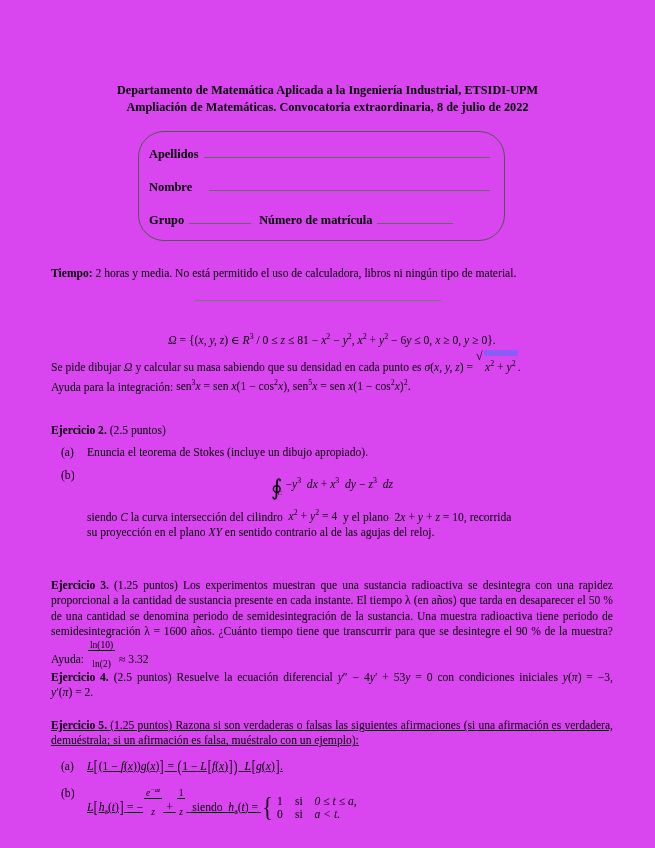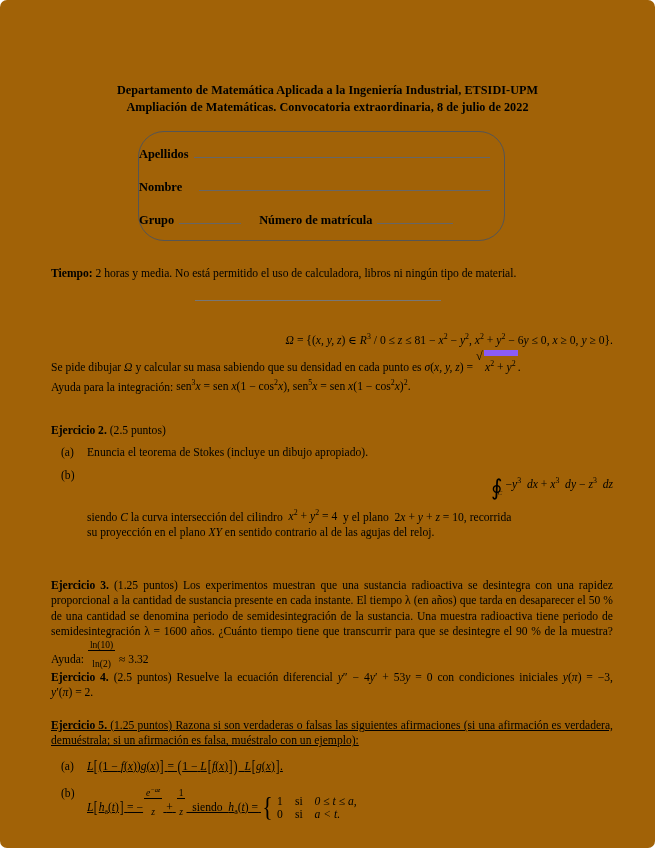--- a/index.html
+++ b/index.html
@@ -11,22 +11,21 @@
     width: 655px;
     height: 848px;
     position: relative;
     font-family: "Liberation Serif", "DejaVu Serif", serif;
     color: #000000;
     overflow: hidden;
   }
   .page {
     position: absolute;
     inset: 0;
-    background: #a16207;
-    border-radius: 7px;
+    background: #d946ef;
   }
 
   
   .header {
     position: absolute;
     top: 82px;
     left: 0;
     width: 655px;
     text-align: center;
     font-weight: bold;
@@ -41,41 +40,41 @@
     left: 138px;
     top: 131px;
     width: 367px;
     height: 110px;
     border: 1.1px solid #555;
     border-radius: 26px;
     box-sizing: border-box;
   }
   .idrow {
     position: absolute;
-    left: 0;
+    left: 10px;
     right: 14px;
     display: flex;
     align-items: baseline;
     font-weight: bold;
     font-size: 12.4px;
     white-space: nowrap;
   }
   .idrow.r1 { top: 14px; }
   .idrow.r2 { top: 47px; gap: 12px; }
   .idrow.r3 { top: 80px; }
   .blank {
     border-bottom: 1.1px solid #666;
     height: 11px;
     margin-left: 5px;
   }
   .blank.grow { flex: 1 1 auto; }
   .blank.w-short { width: 62px; }
   .blank.w-mat { width: 76px; }
   .idlabel { font-weight: bold; }
-  .idlabel.mat { margin-left: 18px; font-family: Liberation Serif, serif; }
+  .idlabel.mat { margin-left: 8px; font-family: Liberation Serif, serif; }
 
   
   .blk {
     position: absolute;
     left: 51px;
     width: 562px;
     font-size: 11.6px;
     line-height: 15.4px;
     text-align: justify;
   }
@@ -86,21 +85,21 @@
     position: absolute;
     left: 195px;
     top: 300px;
     width: 246px;
     height: 0;
     border-top: 1.4px solid #777;
   }
 
   
   .display {
-    text-align: right;
+    text-align: center;
     margin: 4px 0 2px 0;
   }
   .listitem {
     position: relative;
     padding-left: 36px;
     margin-top: 7px;
   }
   .listitem .mark {
     position: absolute;
     left: 10px;

